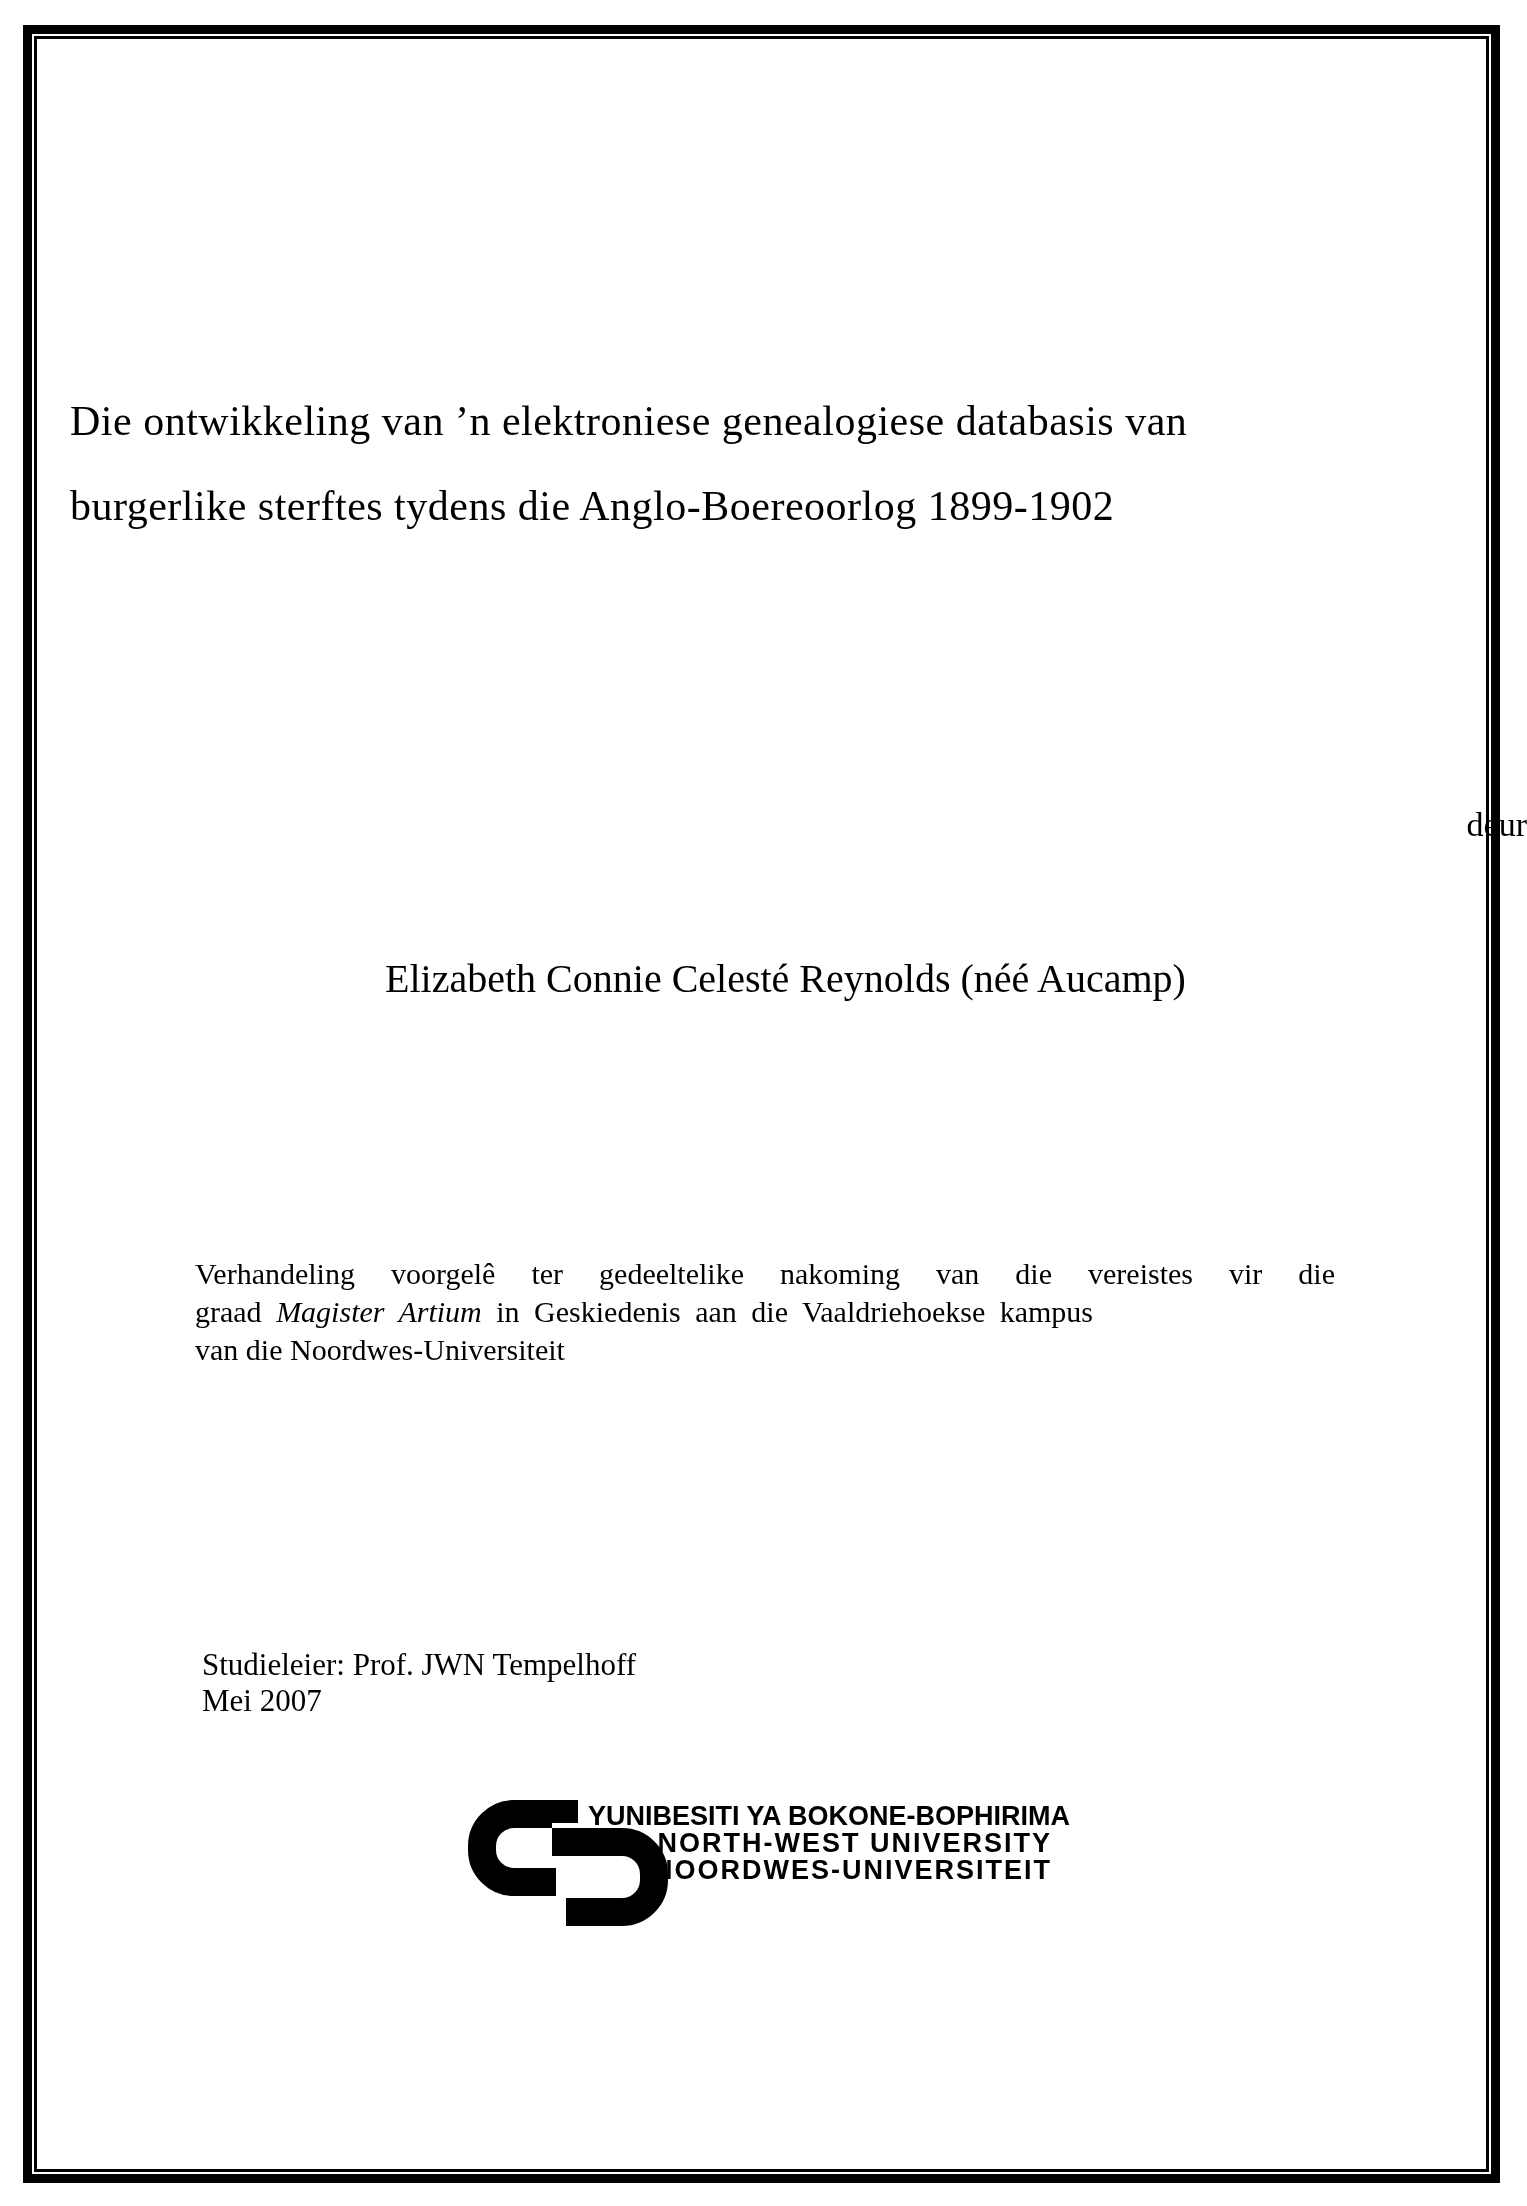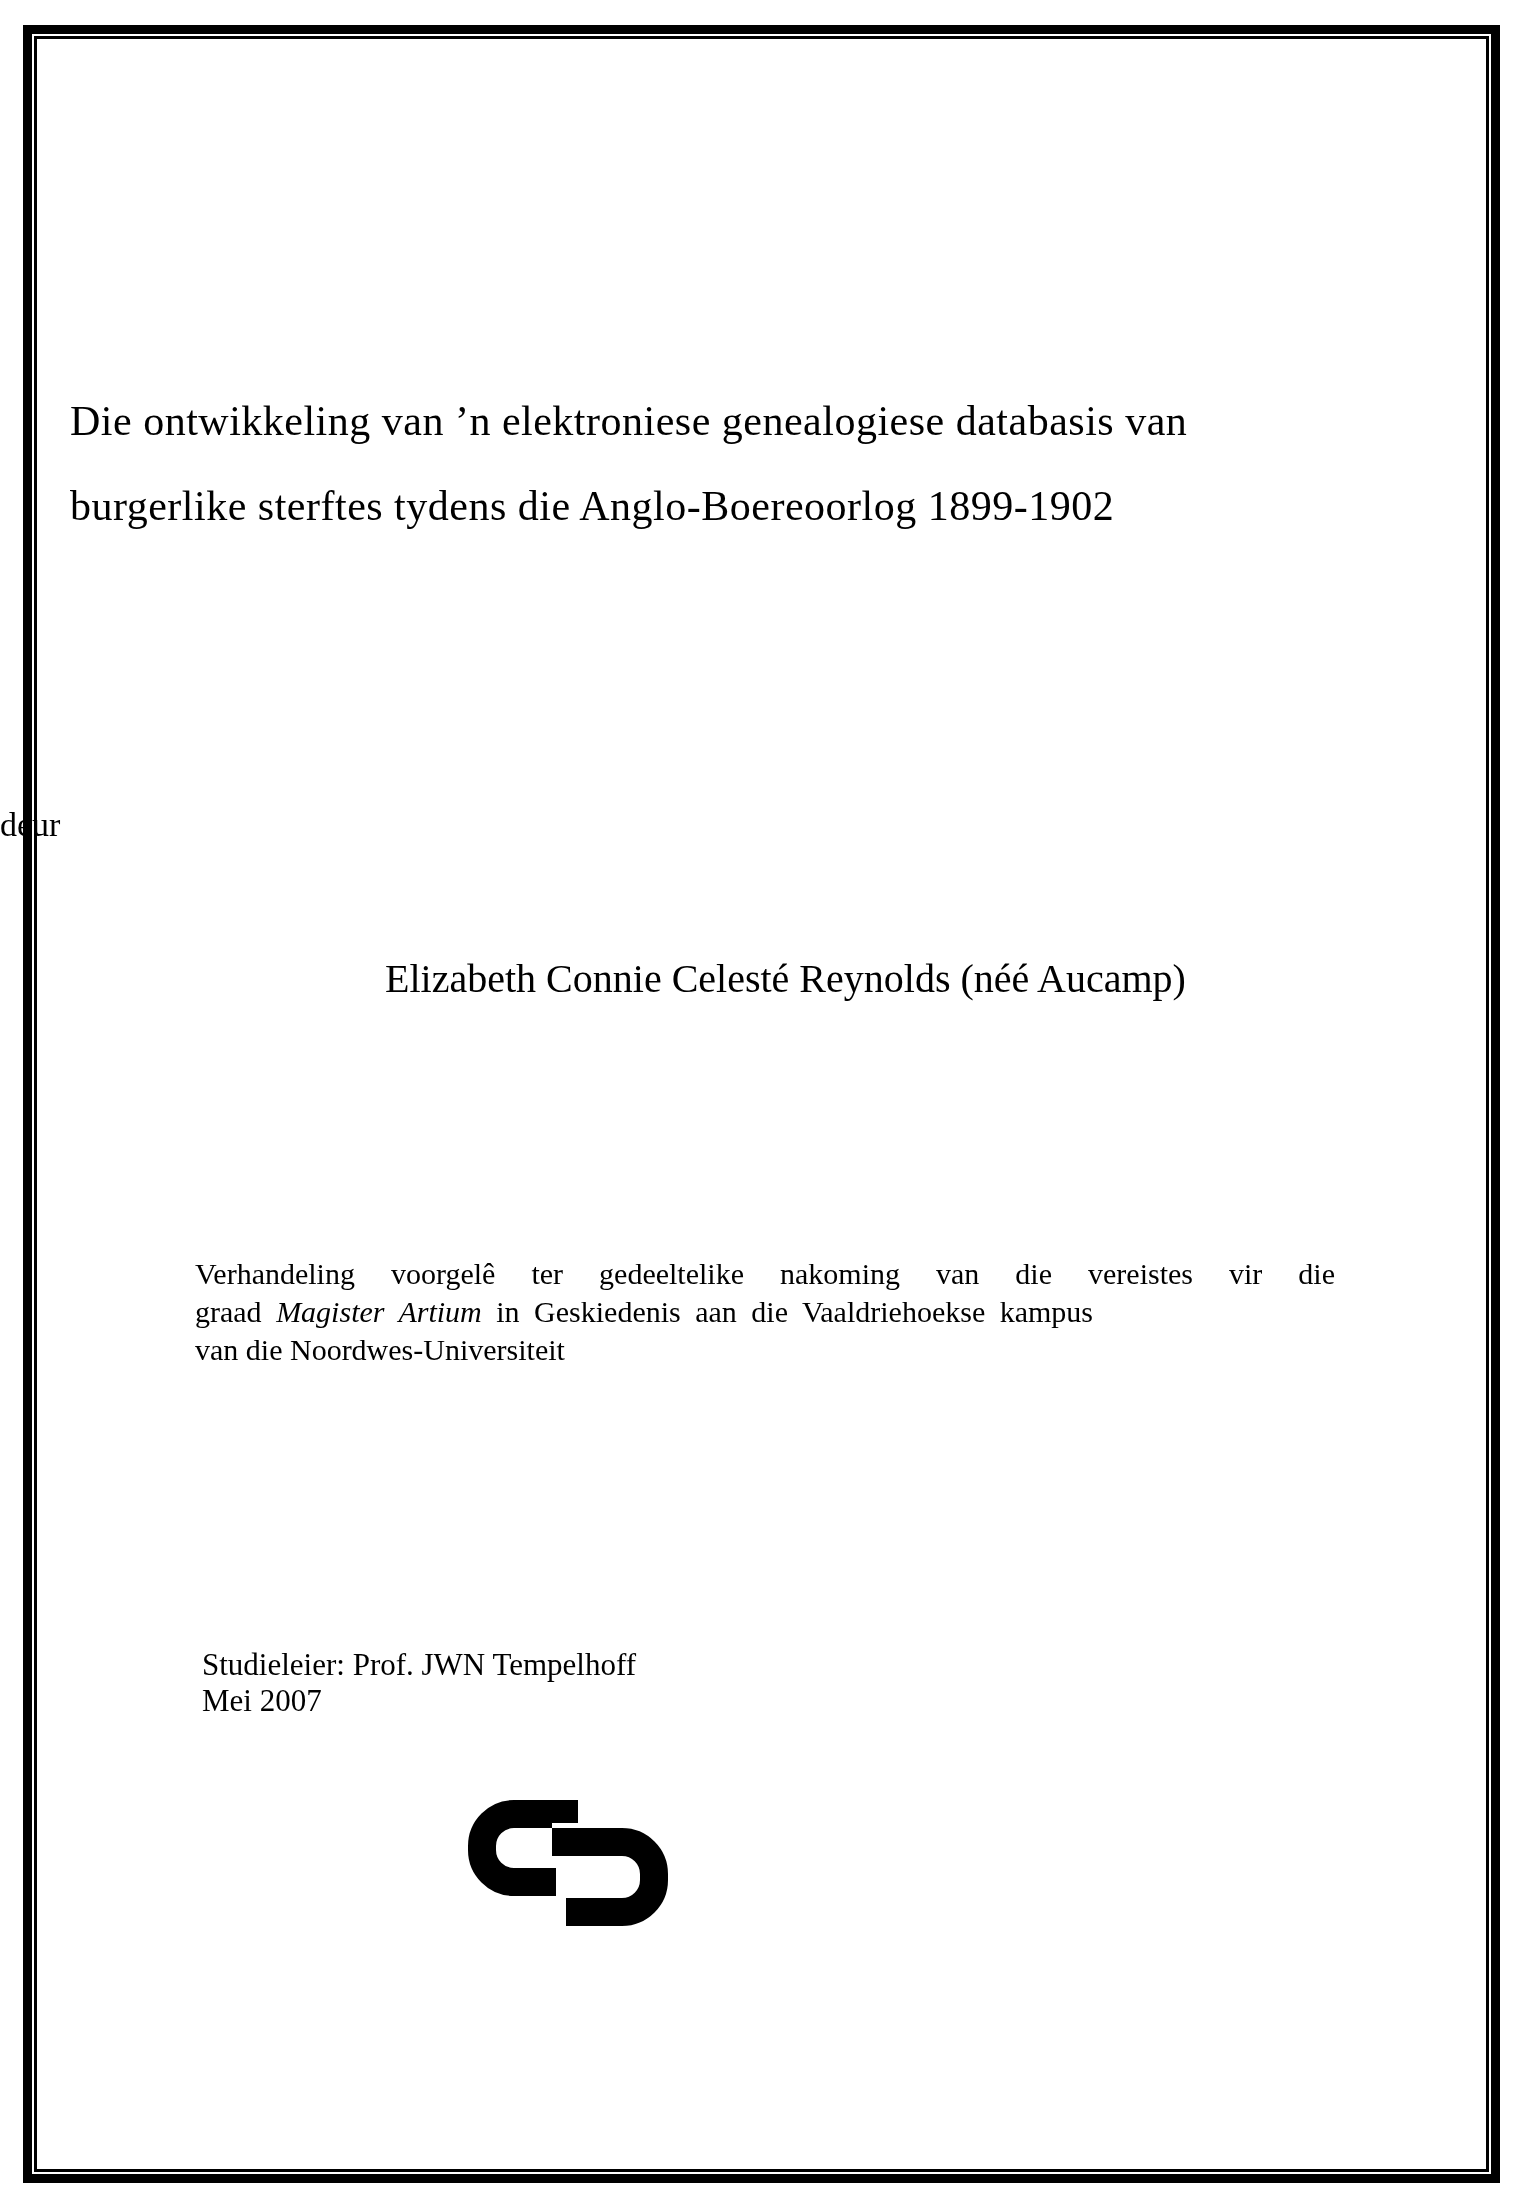--- a/index.html
+++ b/index.html
@@ -42,21 +42,21 @@
     line-height: 85px;
     letter-spacing: 0.5px;
     white-space: nowrap;
   }
   
   .byline {
     position: absolute;
     left: 0;
     right: 0;
     top: 805px;
-    text-align: left;
+    text-align: right;
     font-size: 34px;
     line-height: 40px;
   }
   
   .author {
     position: absolute;
     left: 0;
     right: 0;
     top: 955px;
     text-align: center;
@@ -163,14 +163,19 @@
     <div>Studieleier: Prof. JWN Tempelhoff</div>
     <div>Mei 2007</div>
   </div>
 
   <svg class="logo-mark" viewBox="0 0 200 126" aria-hidden="true">
     <path class="link-upper" d="M 110,14 H 46 A 32 32 0 0 0 14,46 V 50 A 32 32 0 0 0 46,82 H 88"></path>
     <path class="link-lower-casing" d="M 84,42 H 154 A 32 32 0 0 1 186,74 V 80 A 32 32 0 0 1 154,112 H 98"></path>
     <path class="link-lower" d="M 84,42 H 154 A 32 32 0 0 1 186,74 V 80 A 32 32 0 0 1 154,112 H 98"></path>
   </svg>
 
+  <div class="logo-text">
+    <div class="lt1">YUNIBESITI YA BOKONE-BOPHIRIMA</div>
+    <div class="lt2">NORTH-WEST UNIVERSITY</div>
+    <div class="lt3">NOORDWES-UNIVERSITEIT</div>
+  </div>
 
 </div>
 
 </body></html>

